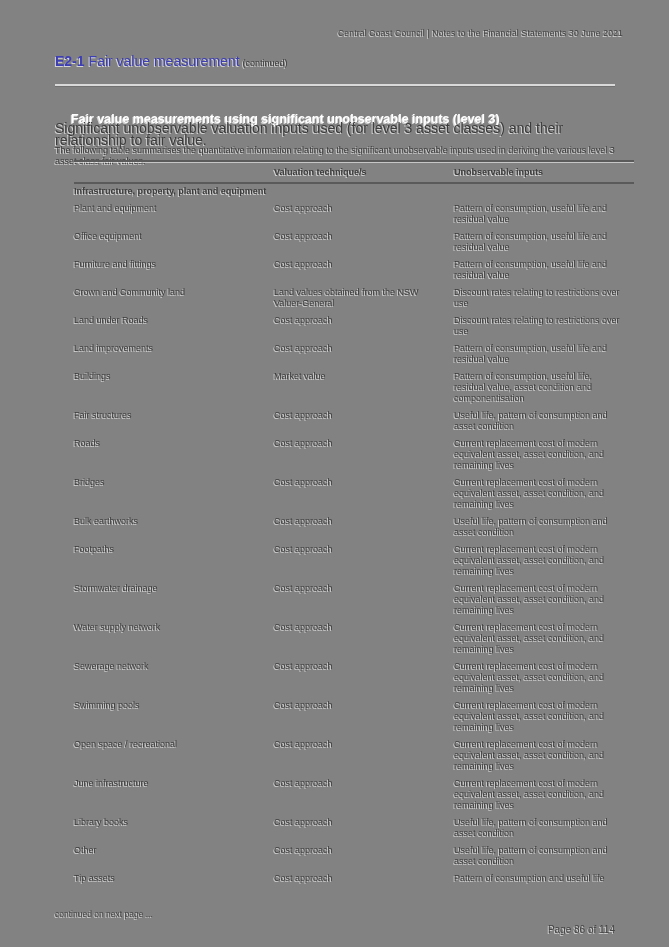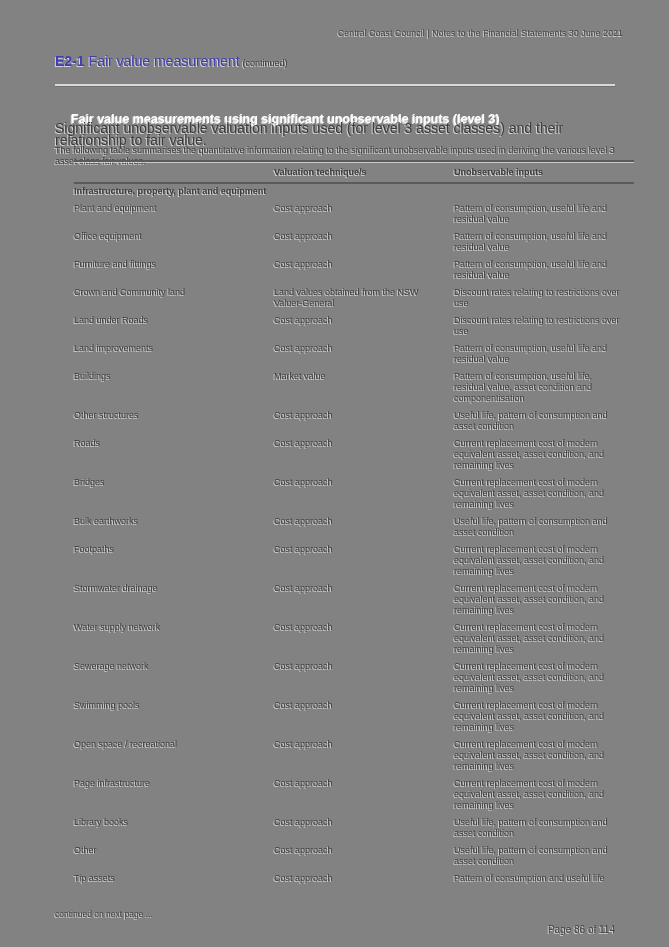--- a/index.html
+++ b/index.html
@@ -218,21 +218,21 @@
             <td class="emboss">Land improvements</td>
             <td class="emboss">Cost approach</td>
             <td class="emboss">Pattern of consumption, useful life and residual value</td>
           </tr>
           <tr>
             <td class="emboss">Buildings</td>
             <td class="emboss">Market value</td>
             <td class="emboss">Pattern of consumption, useful life, residual value, asset condition and componentisation</td>
           </tr>
           <tr>
-            <td class="emboss">Other structures</td>
+            <td class="emboss">Fair structures</td>
             <td class="emboss">Cost approach</td>
             <td class="emboss">Useful life, pattern of consumption and asset condition</td>
           </tr>
           <tr>
             <td class="emboss">Roads</td>
             <td class="emboss">Cost approach</td>
             <td class="emboss">Current replacement cost of modern equivalent asset, asset condition, and remaining lives</td>
           </tr>
           <tr>
             <td class="emboss">Bridges</td>
@@ -268,21 +268,21 @@
             <td class="emboss">Swimming pools</td>
             <td class="emboss">Cost approach</td>
             <td class="emboss">Current replacement cost of modern equivalent asset, asset condition, and remaining lives</td>
           </tr>
           <tr>
             <td class="emboss">Open space / recreational</td>
             <td class="emboss">Cost approach</td>
             <td class="emboss">Current replacement cost of modern equivalent asset, asset condition, and remaining lives</td>
           </tr>
           <tr>
-            <td class="emboss">Page infrastructure</td>
+            <td class="emboss">June infrastructure</td>
             <td class="emboss">Cost approach</td>
             <td class="emboss">Current replacement cost of modern equivalent asset, asset condition, and remaining lives</td>
           </tr>
           <tr>
             <td class="emboss">Library books</td>
             <td class="emboss">Cost approach</td>
             <td class="emboss">Useful life, pattern of consumption and asset condition</td>
           </tr>
           <tr>
             <td class="emboss">Other</td>

